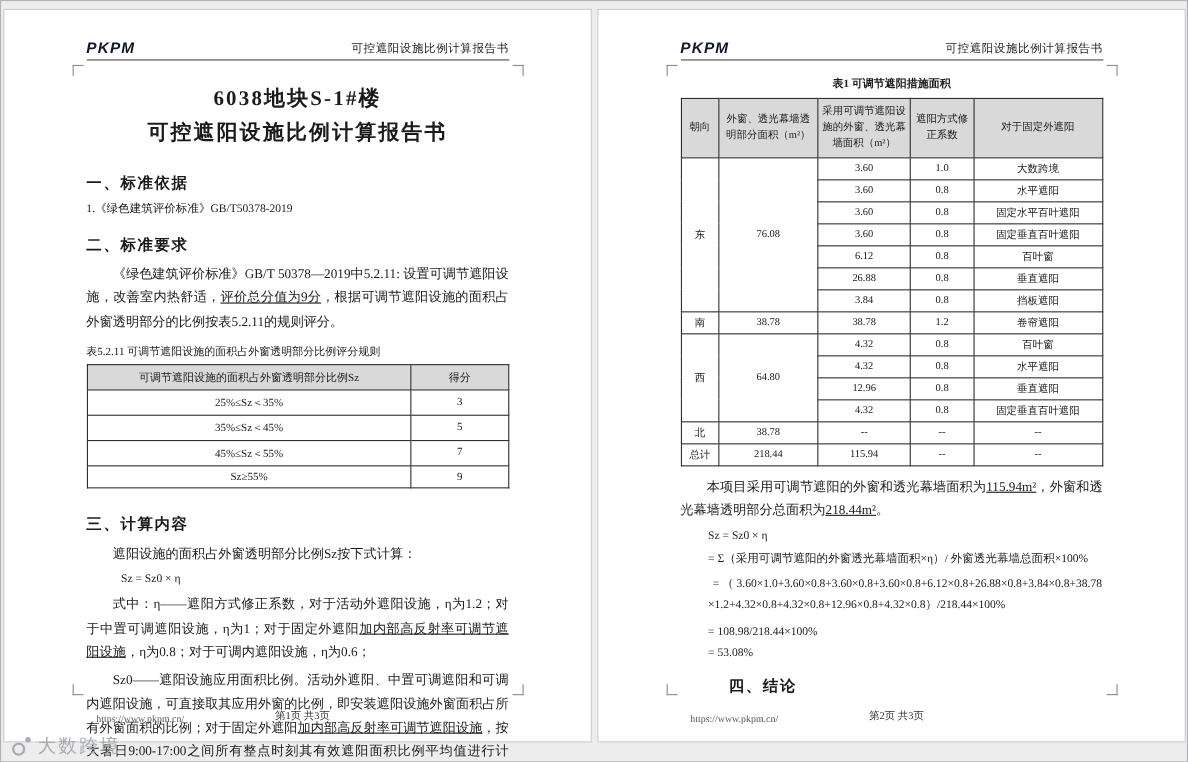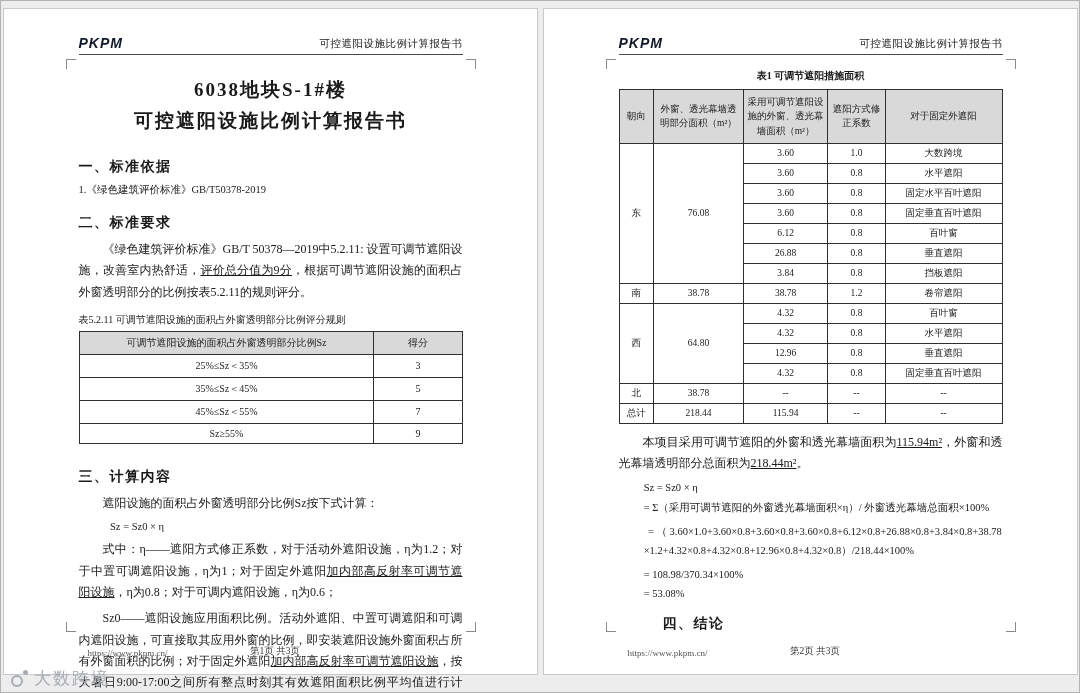--- a/index.html
+++ b/index.html
@@ -234,21 +234,21 @@
             <td>--</td>
           </tr>
         </tbody>
           </table>
 
         <p class="body" style="margin-top:8px;"><span>本项目采用可调节遮阳的外窗和透光幕墙面积为</span><span class="u">115.94m²</span><span>，外窗和透光幕墙透明部分总面积为</span><span class="u">218.44m²</span><span>。</span></p>
 
         <p class="f">Sz = Sz0  ×  η</p>
         <p class="f">=  Σ（采用可调节遮阳的外窗透光幕墙面积×η）/ 外窗透光幕墙总面积×100%</p>
         <p class="f wrap">=  （ 3.60×1.0+3.60×0.8+3.60×0.8+3.60×0.8+6.12×0.8+26.88×0.8+3.84×0.8+38.78 ×1.2+4.32×0.8+4.32×0.8+12.96×0.8+4.32×0.8）/218.44×100%</p>
-        <p class="f">= 108.98/370.34×100%</p>
+        <p class="f">= 108.98/218.44×100%</p>
         <p class="f">= 53.08%</p>
 
         <h2 class="sec" style="margin-top:16px;margin-left:44px;">四、结论</h2>
       </div>
 
       <div class="page-footer">
         <span class="url">https://www.pkpm.cn/</span>
         <span class="pageno">第2页 共3页</span>
       </div>
     </div>

